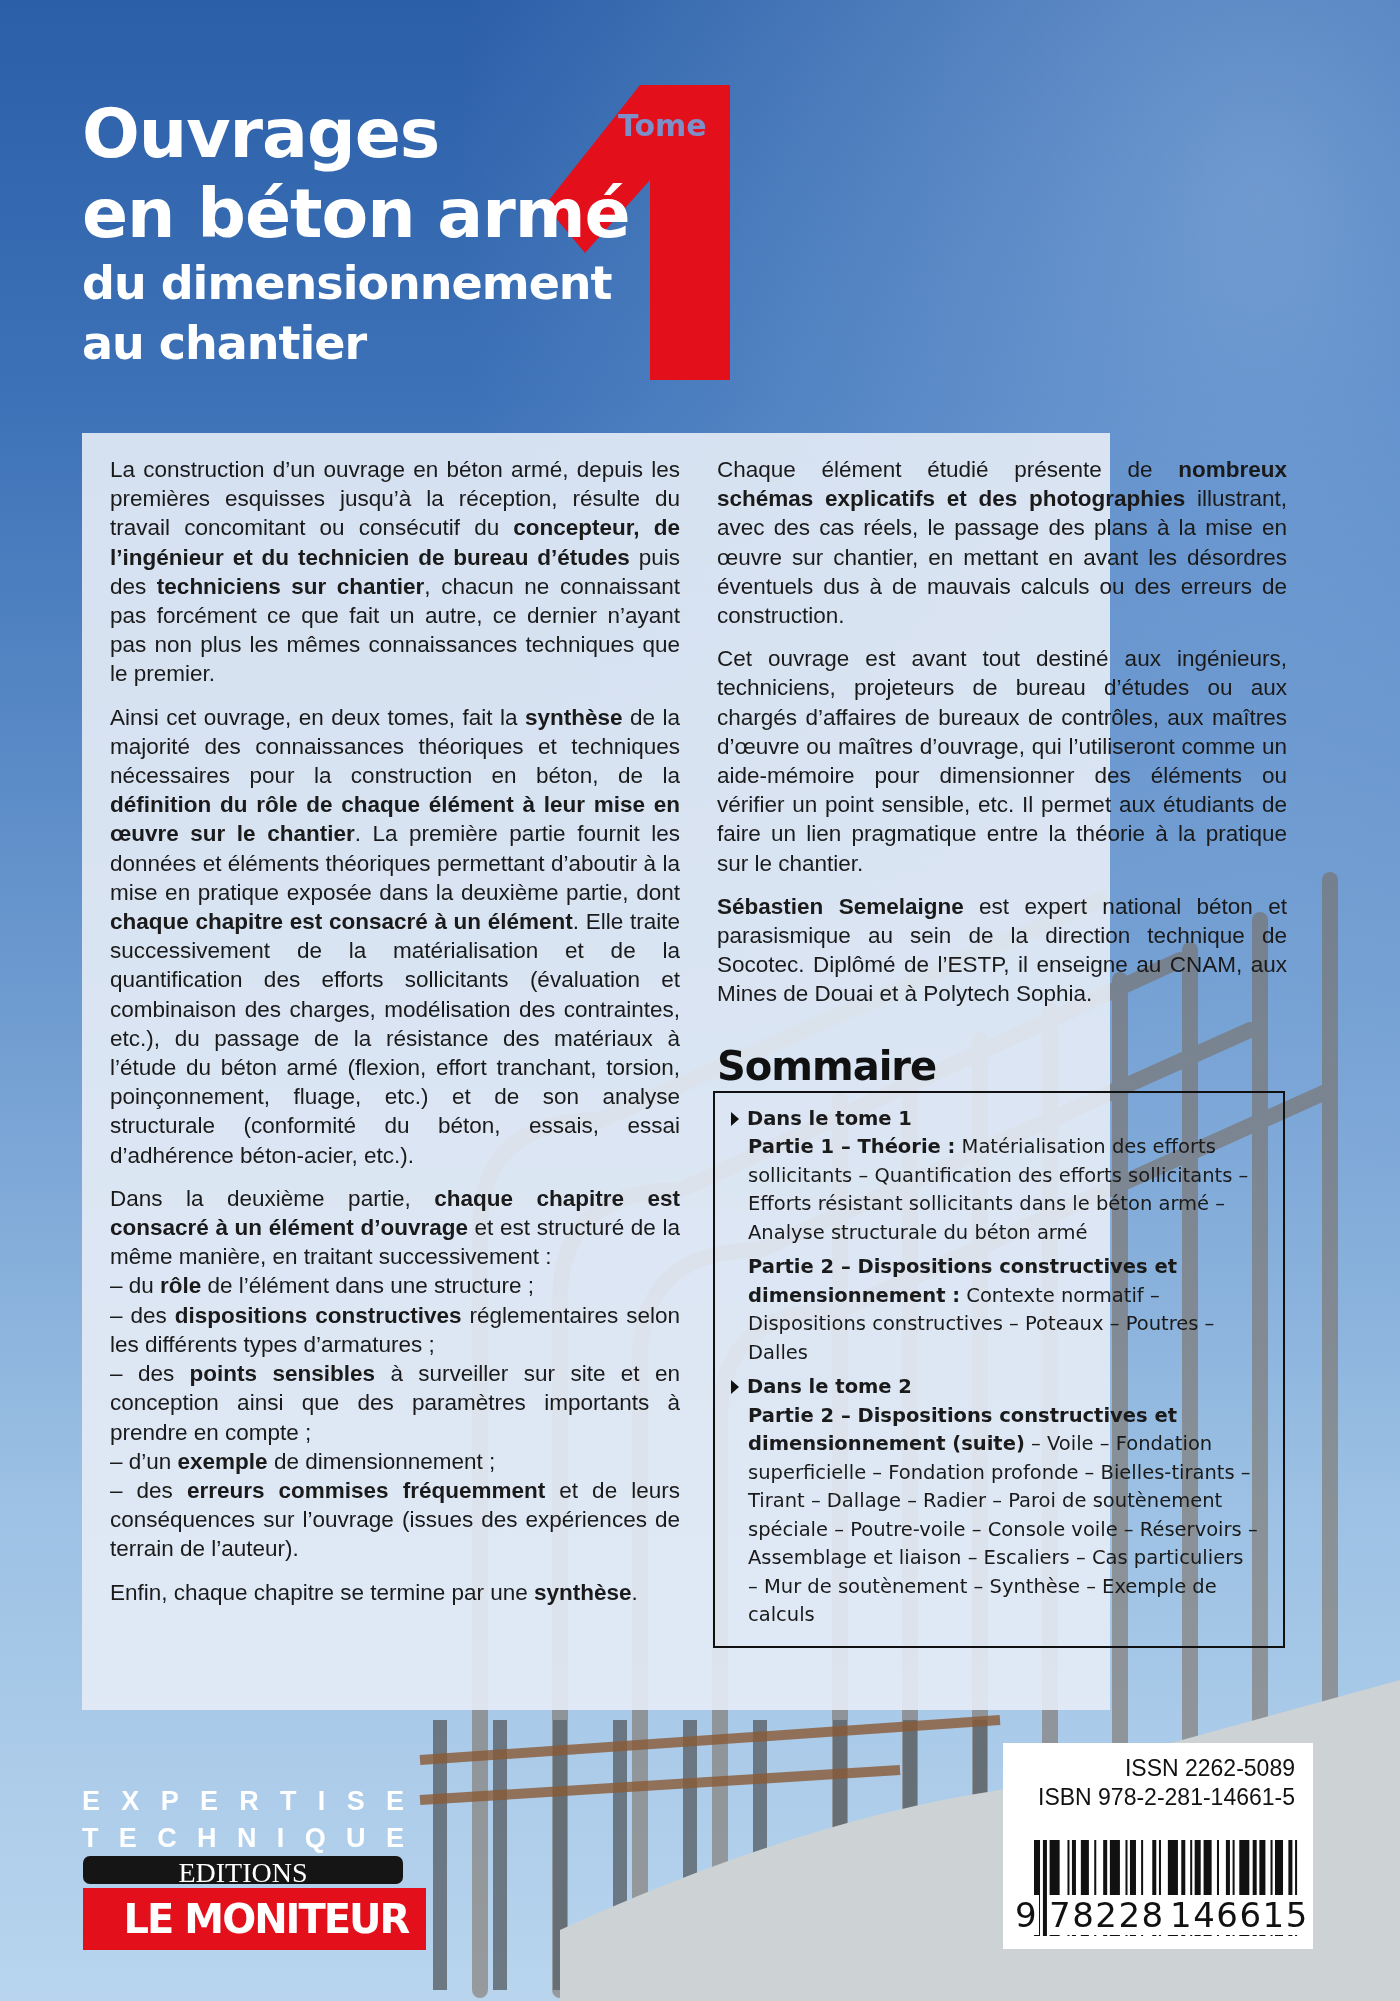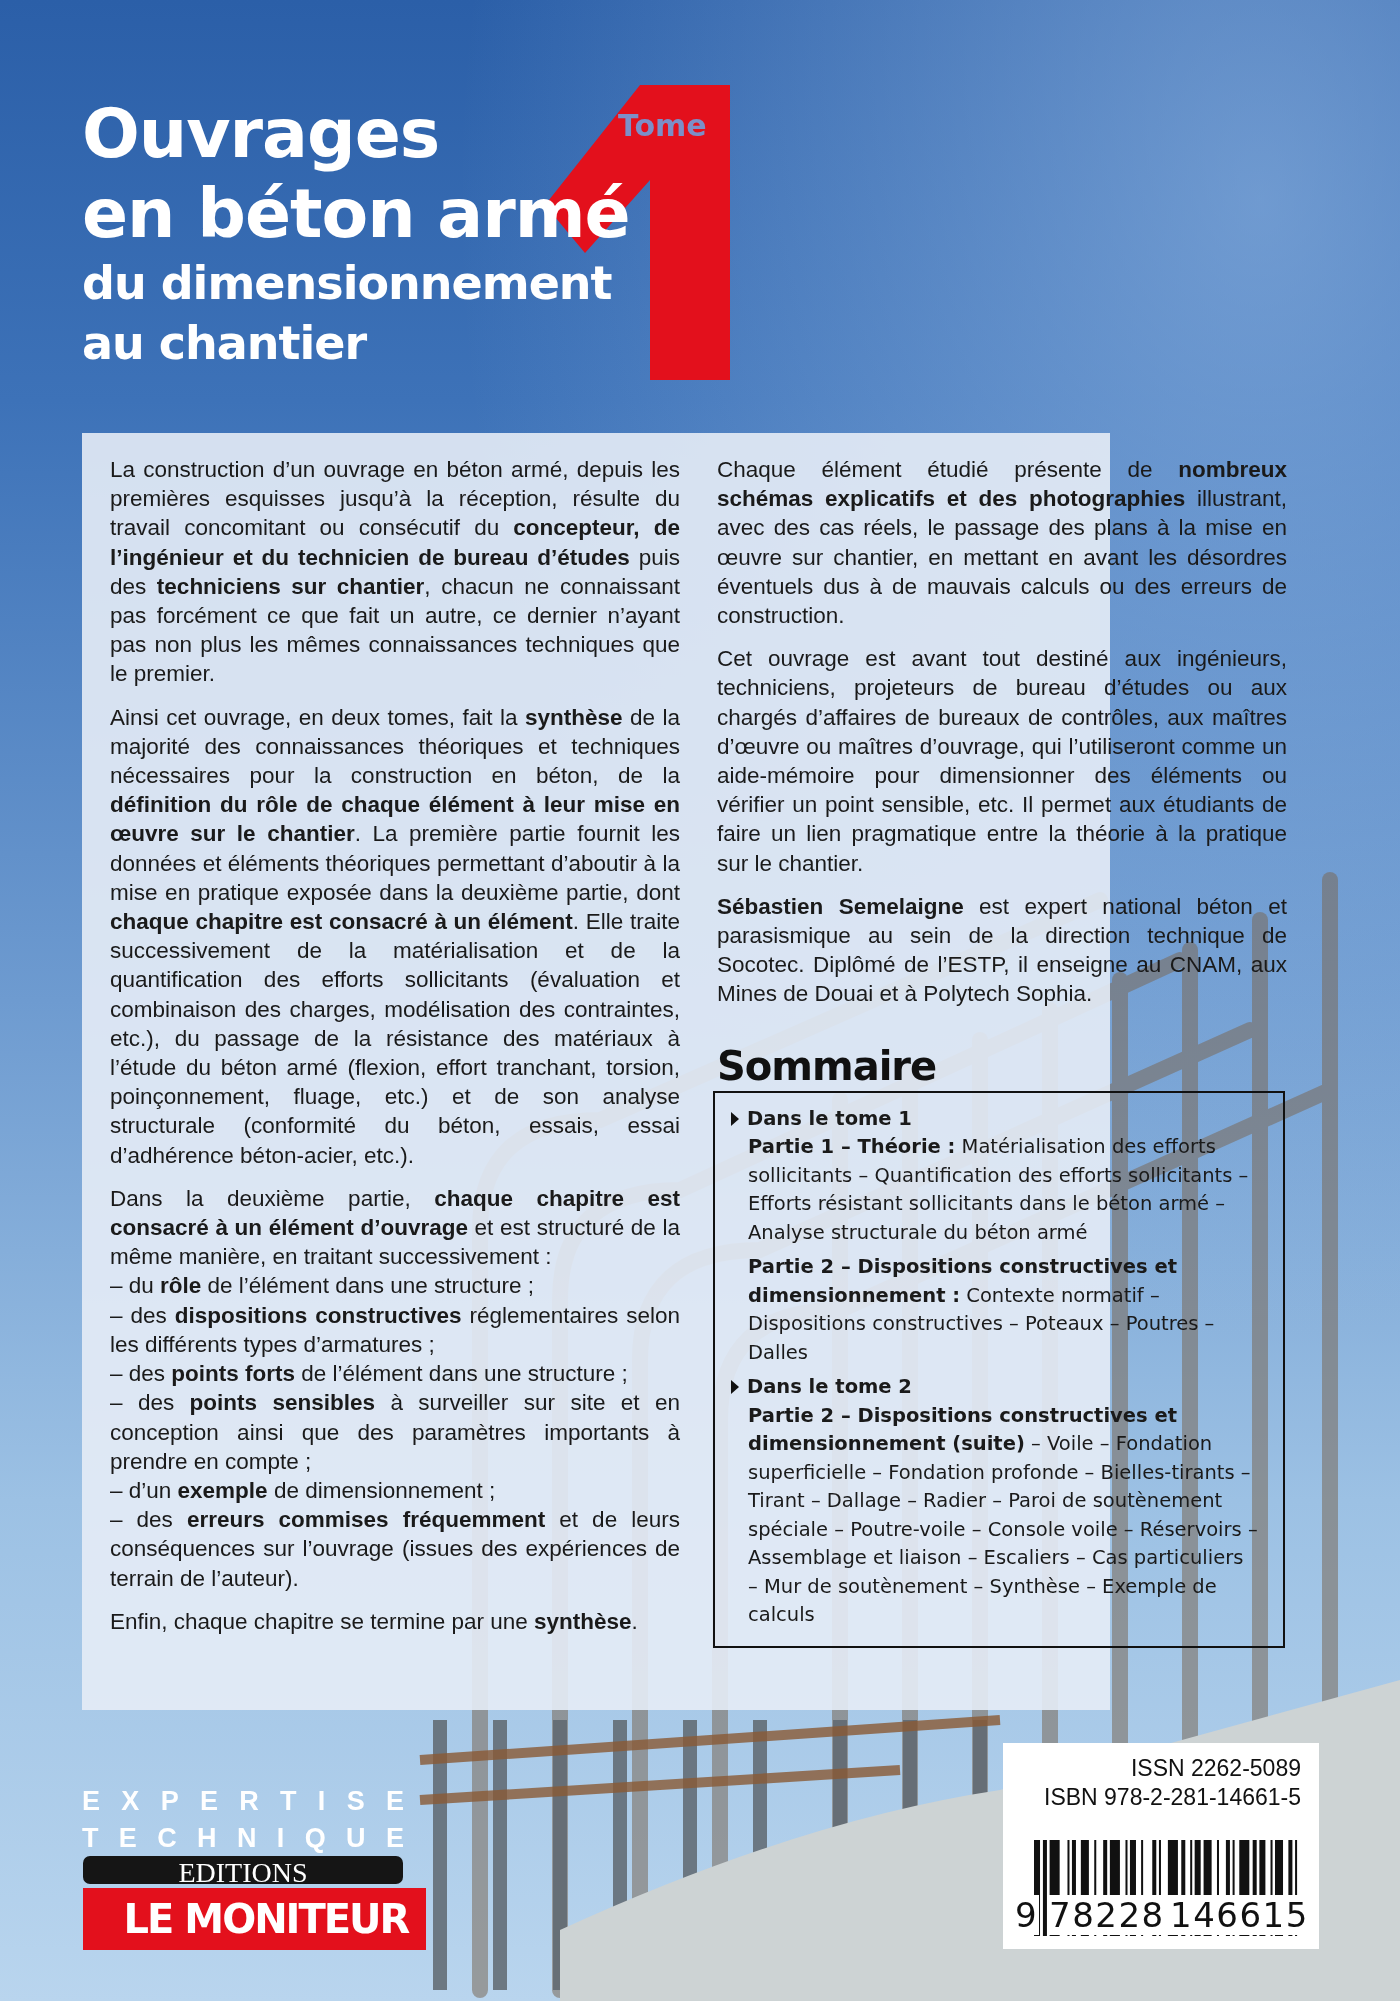--- a/index.html
+++ b/index.html
@@ -80,21 +80,20 @@
     background: #e3101c; color: #fff; text-align: center;
     font-family: "DejaVu Sans", sans-serif; font-weight: bold; font-size: 40px; line-height: 62px;
     letter-spacing: -2px;
     padding-left: 23px;
   }
 
   
   .barcode-box {
     position: absolute; left: 1003px; top: 1743px; width: 310px; height: 206px;
     background: #fff;
-    padding-left: 6px;
   }
   .issn, .isbn { position: absolute; right: 18px; font-size: 23px; color: #111; }
   .issn { top: 12px; }
   .isbn { top: 41px; }
   .bars { position: absolute; left: 31px; top: 97px; width: 270px; height: 96px; }
   .ean {
     position: absolute; left: 10px; top: 152px; width: 285px;
     font-family: "DejaVu Sans", sans-serif; font-size: 34px; color: #111;
     background: transparent;
   }
@@ -157,21 +156,20 @@
 
 <div class="col col-left">
   <p><span>La construction d’un ouvrage en béton armé, depuis les premières esquisses jusqu’à la réception, résulte du travail concomitant ou consécutif du </span><b>concepteur, de l’ingénieur et du technicien de bureau d’études</b><span> puis des </span><b>techniciens sur chantier</b><span>, chacun ne connaissant pas forcément ce que fait un autre, ce dernier n’ayant pas non plus les mêmes connaissances techniques que le premier.</span></p>
   <p><span>Ainsi cet ouvrage, en deux tomes, fait la </span><b>synthèse</b><span> de la majorité des connaissances théoriques et techniques nécessaires pour la construction en béton, de la </span><b>définition du rôle de chaque élément à leur mise en œuvre sur le chantier</b><span>. La première partie fournit les données et éléments théoriques permettant d’aboutir à la mise en pratique exposée dans la deuxième partie, dont </span><b>chaque chapitre est consacré à un élément</b><span>. Elle traite successivement de la matérialisation et de la quantification des efforts sollicitants (évaluation et combinaison des charges, modélisation des contraintes, etc.), du passage de la résistance des matériaux à l’étude du béton armé (flexion, effort tranchant, torsion, poinçonnement, fluage, etc.) et de son analyse structurale (conformité du béton, essais, essai d’adhérence béton-acier, etc.).</span></p>
   <p style="margin-bottom:0">
     <span><span>Dans la deuxième partie, </span><b>chaque chapitre est consacré à un élément d’ouvrage</b><span> et est structuré de la même manière, en traitant successivement :</span></span>
   </p>
   <div style="margin-bottom:14px">
       <div><span>– du </span><b>rôle</b><span> de l’élément dans une structure ;</span></div>
       <div><span>– des </span><b>dispositions constructives</b><span> réglementaires selon les différents types d’armatures ;</span></div>
-      <div><span>– des </span><b>points forts</b><span> de l’élément dans une structure ;</span></div>
       <div><span>– des </span><b>points sensibles</b><span> à surveiller sur site et en conception ainsi que des paramètres importants à prendre en compte ;</span></div>
       <div><span>– d’un </span><b>exemple</b><span> de dimensionnement ;</span></div>
       <div><span>– des </span><b>erreurs commises fréquemment</b><span> et de leurs conséquences sur l’ouvrage (issues des expériences de terrain de l’auteur).</span></div>
     </div>
   <p style="text-align:left"><span>Enfin, chaque chapitre se termine par une </span><b>synthèse</b><span>.</span></p>
 </div>
 
 <div class="col col-right">
   <p><span>Chaque élément étudié présente de </span><b>nombreux schémas explicatifs et des photographies</b><span> illustrant, avec des cas réels, le passage des plans à la mise en œuvre sur chantier, en mettant en avant les désordres éventuels dus à de mauvais calculs ou des erreurs de construction.</span></p>
   <p><span>Cet ouvrage est avant tout destiné aux ingénieurs, techniciens, projeteurs de bureau d’études ou aux chargés d’affaires de bureaux de contrôles, aux maîtres d’œuvre ou maîtres d’ouvrage, qui l’utiliseront comme un aide-mémoire pour dimensionner des éléments ou vérifier un point sensible, etc. Il permet aux étudiants de faire un lien pragmatique entre la théorie à la pratique sur le chantier.</span></p>

